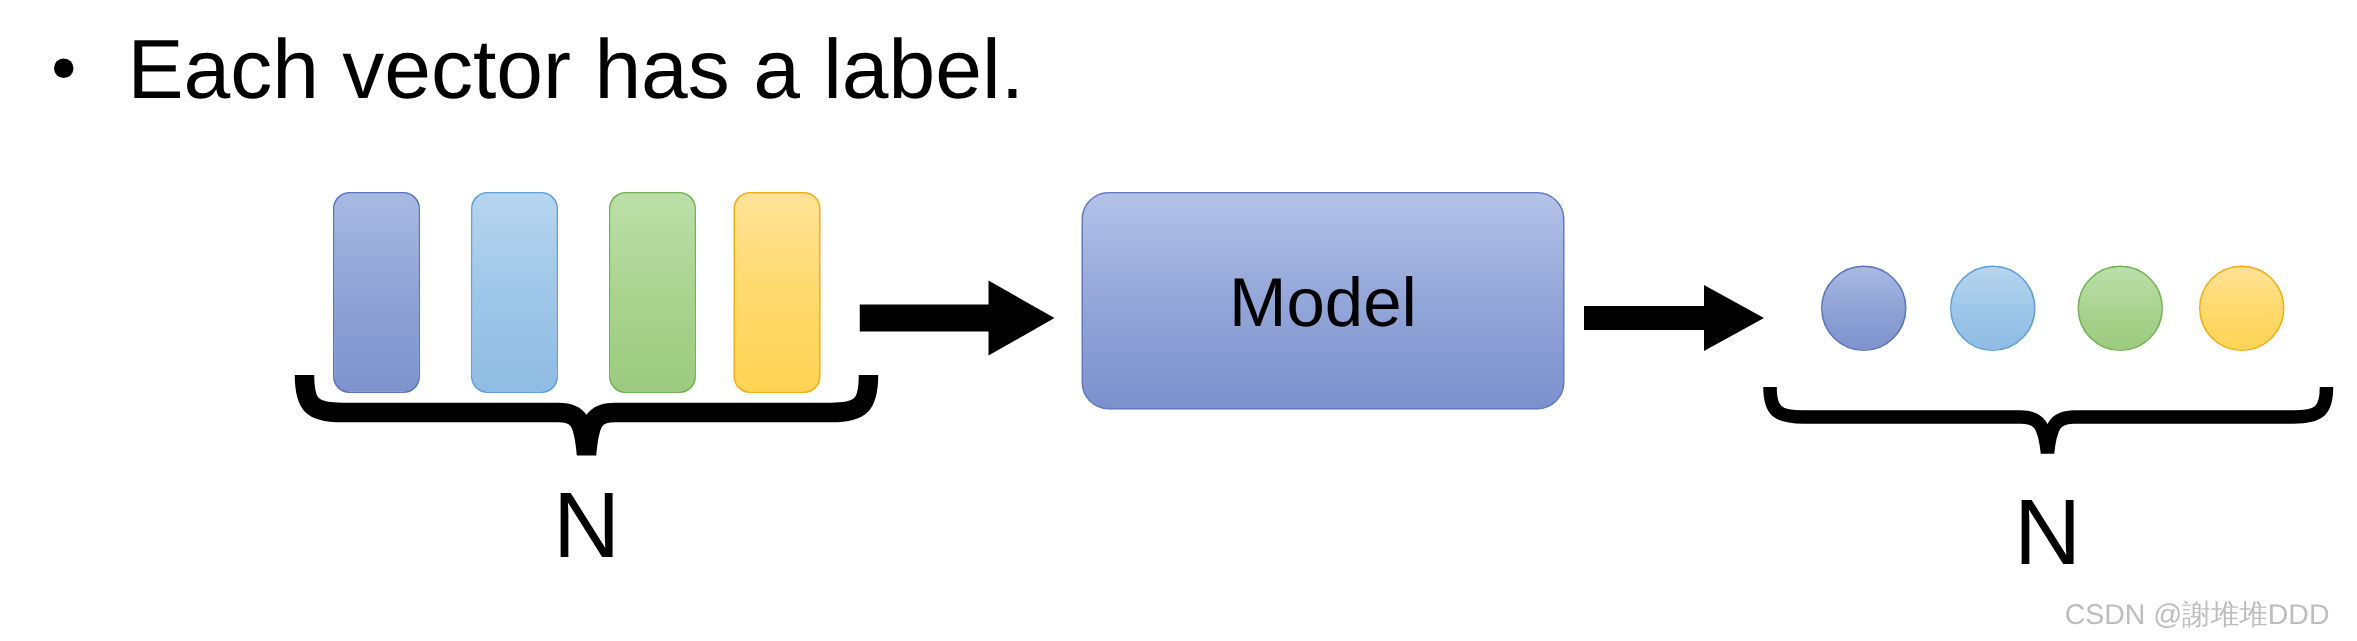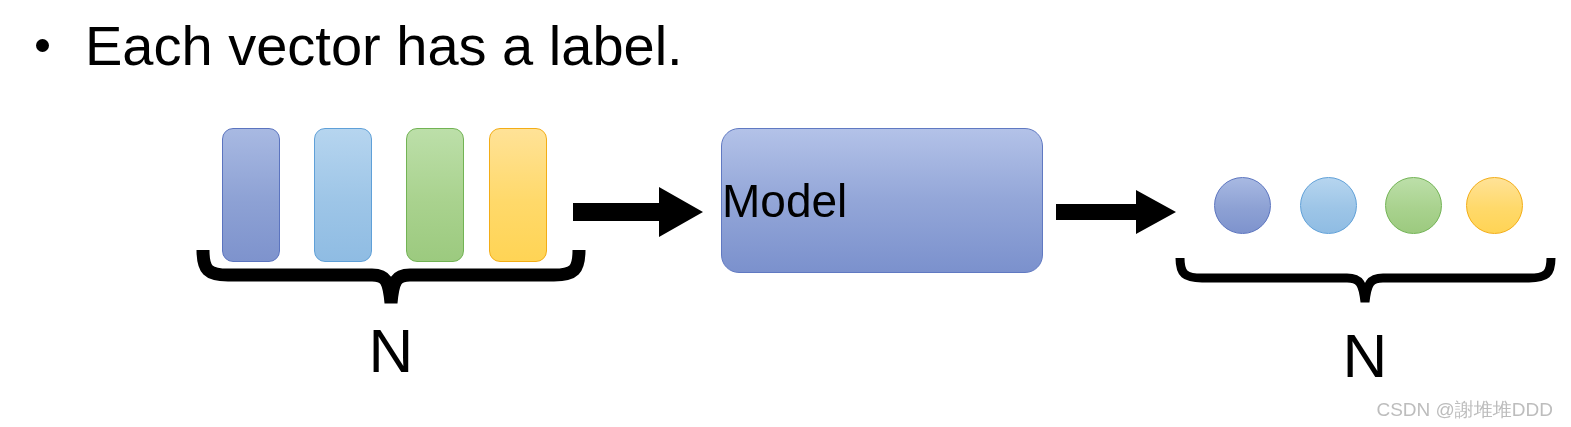--- a/index.html
+++ b/index.html
@@ -110,21 +110,21 @@
     position: absolute;
     left: 721px;
     top: 128px;
     width: 320px;
     height: 143px;
     border-radius: 18px;
     border: 1.6px solid #6079c2;
     background: linear-gradient(180deg, #b3c2e8 0%, #93a6d8 50%, #7b91cd 100%);
     display: flex;
     align-items: center;
-    justify-content: flex-start;
+    justify-content: center;
   }
   .model-label {
     font-size: 46px;
     color: #000000;
     font-family: "Liberation Sans", sans-serif;
     line-height: 1;
   }
 
   
   .arrow { position: absolute; }

